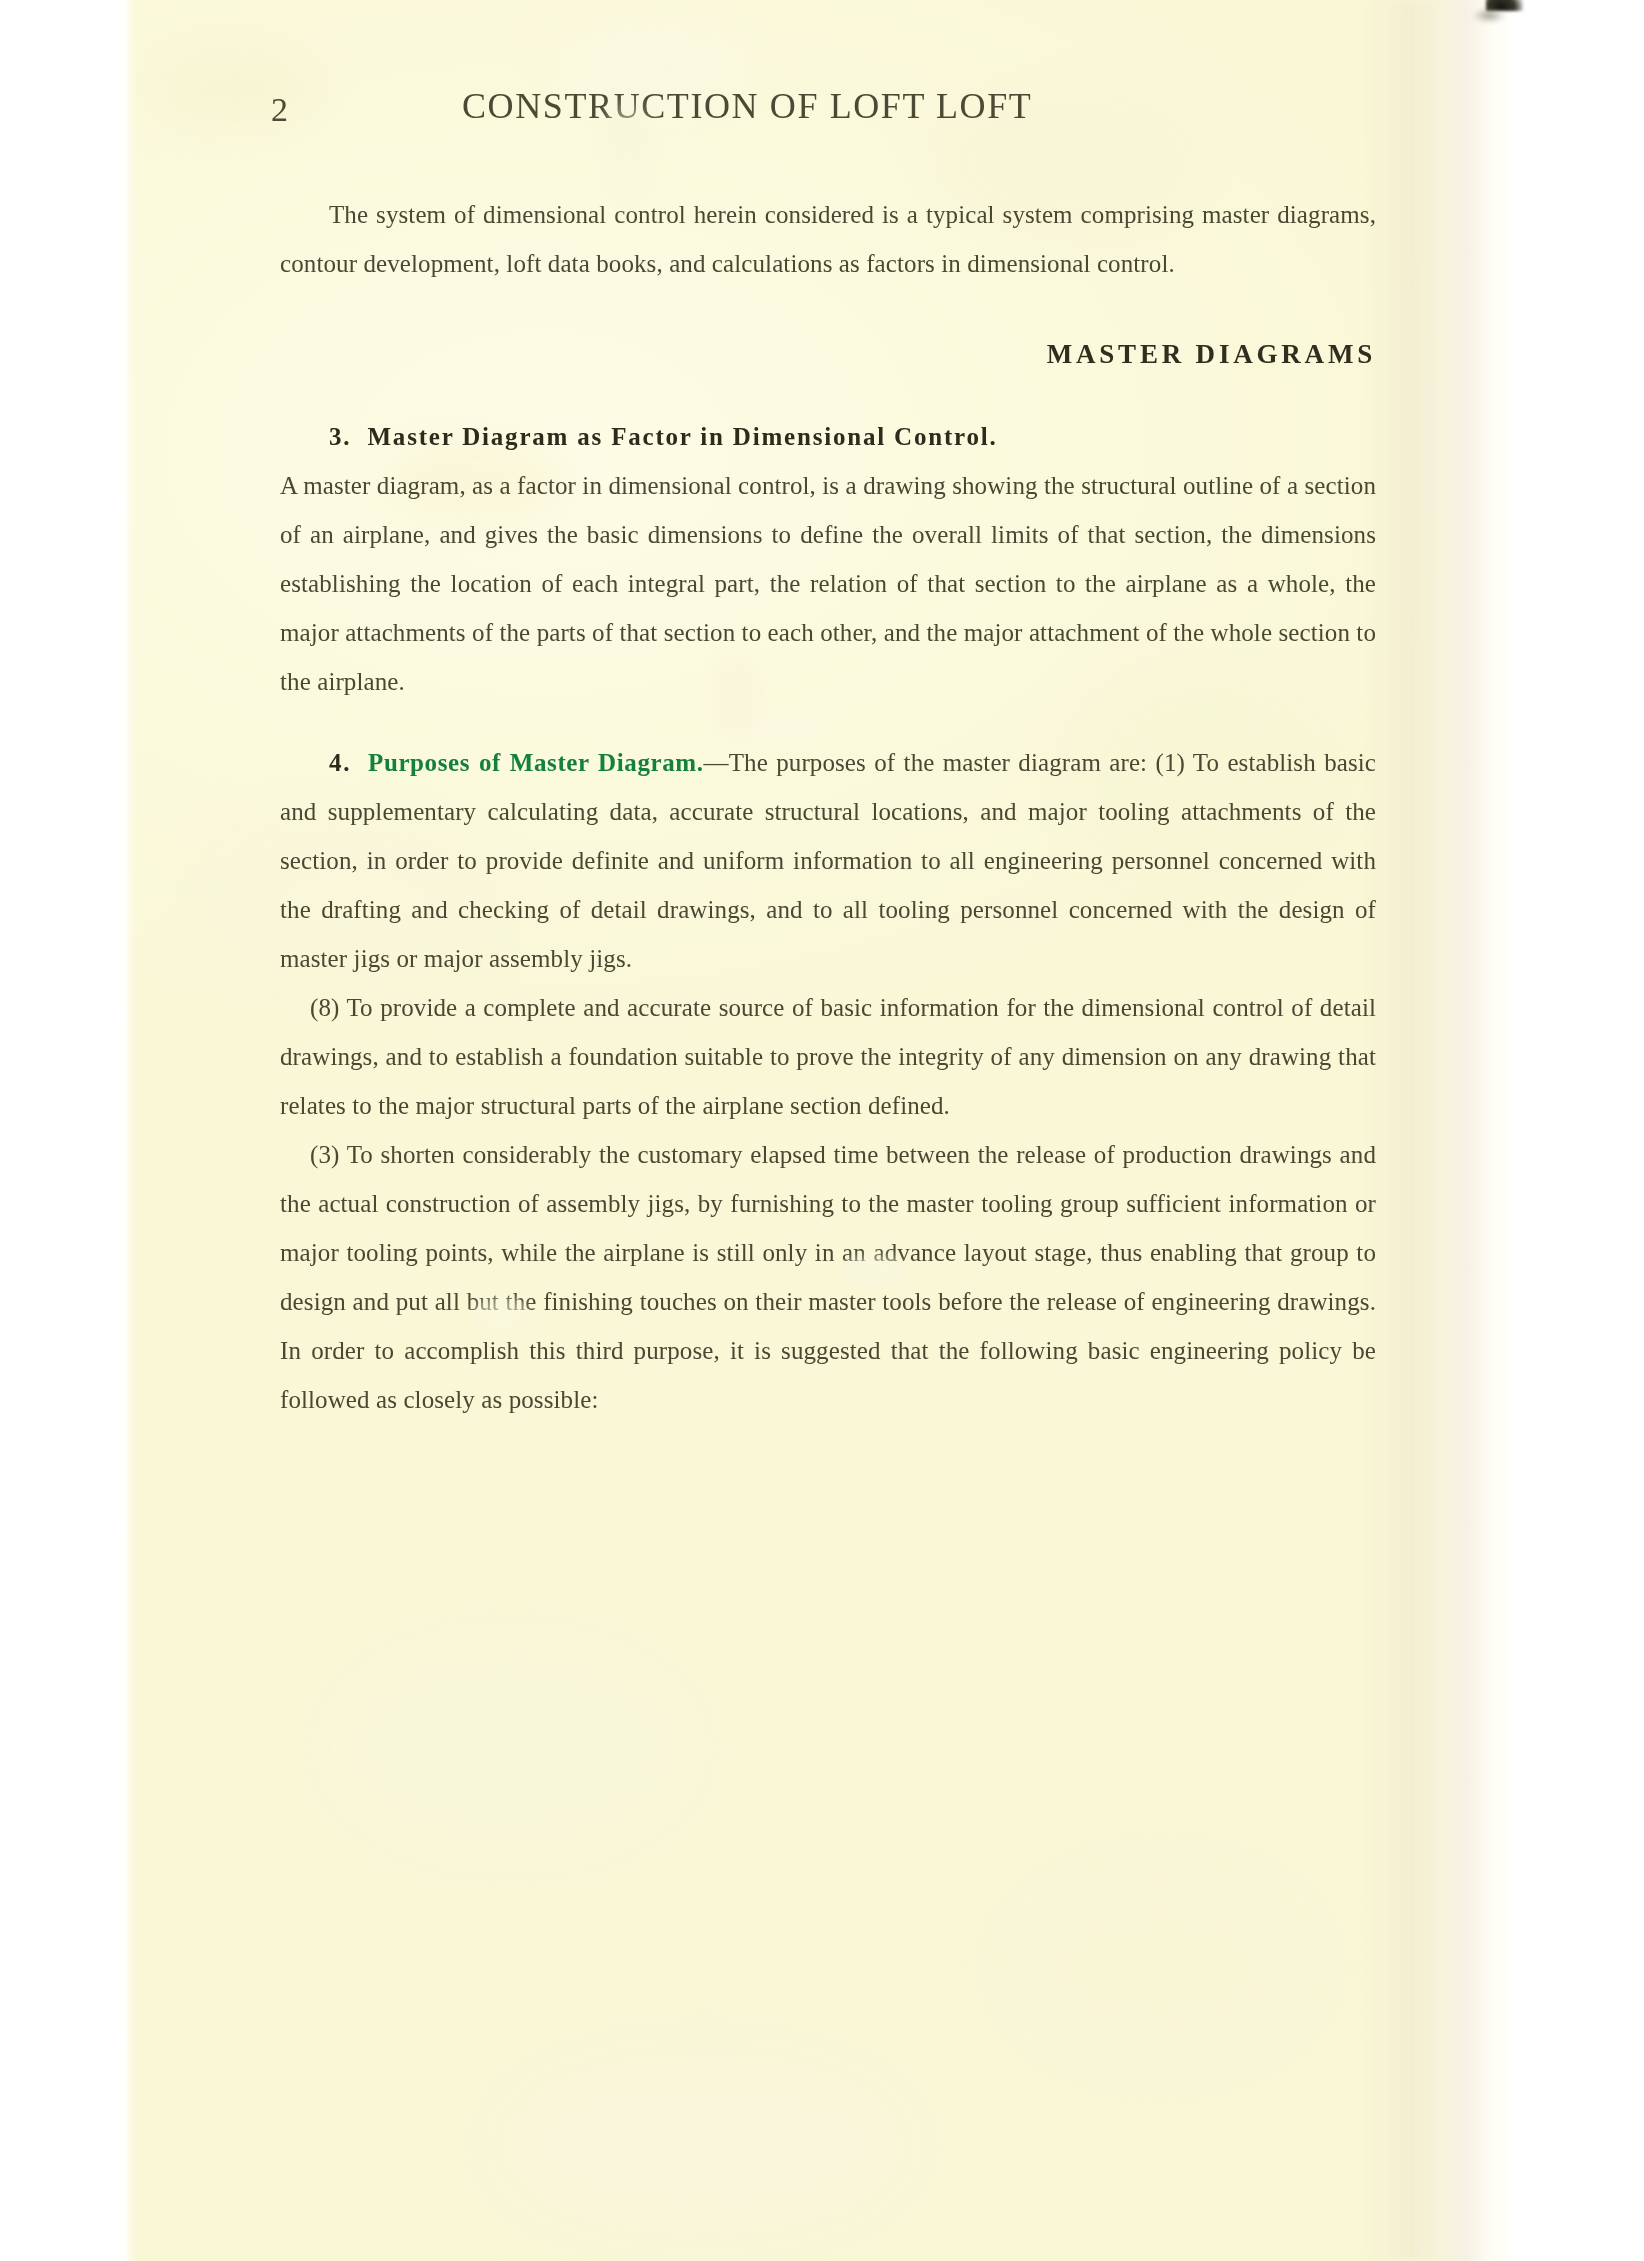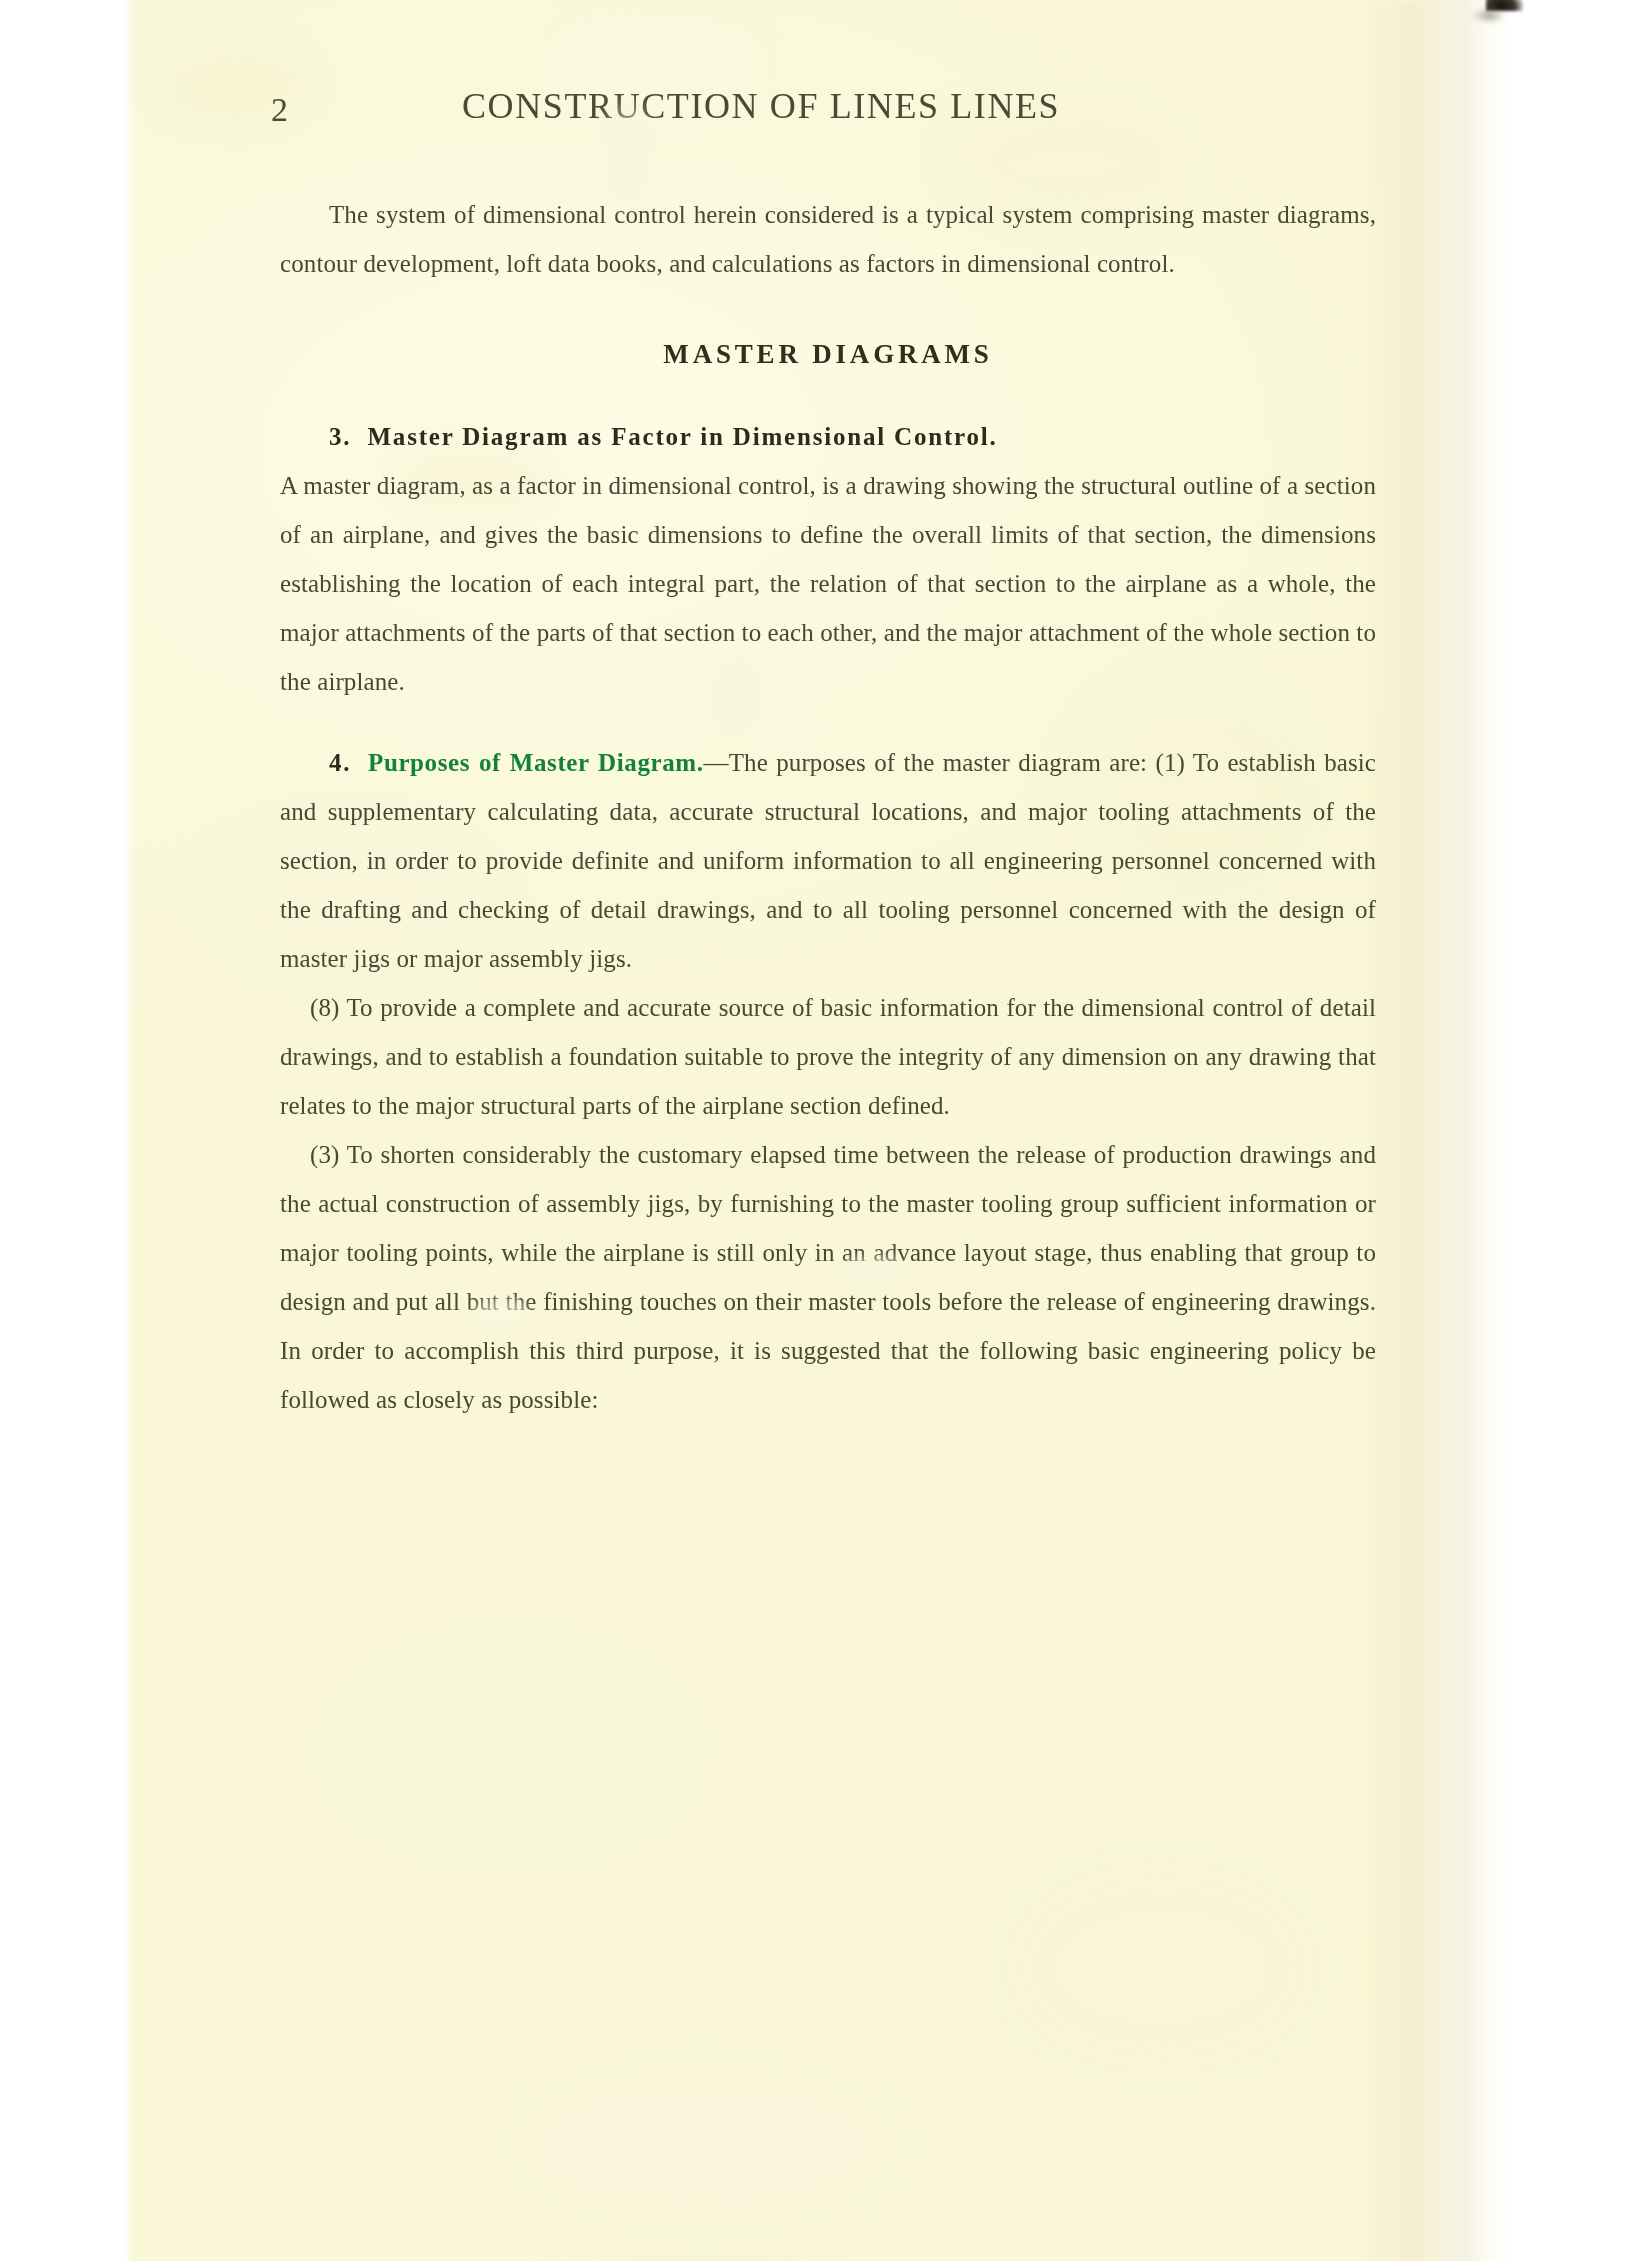--- a/index.html
+++ b/index.html
@@ -151,21 +151,21 @@
     line-height: 49px;
     letter-spacing: 0.1px;
     color: #494832;
     hyphens: none;
   }
   p.para.lead     { text-indent: 49px; }
   p.para.small-indent { text-indent: 30px; }
 
   .section-head {
     margin: 0;
-    text-align: center;
+    text-align: right;
     font-size: 27px;
     font-weight: bold;
     letter-spacing: 3.8px;
     color: #302f1f;
   }
 
   .run-in {
     font-weight: bold;
     letter-spacing: 0.6px;
     color: #15803d;
@@ -208,21 +208,21 @@
   <div id="page-edge-shadow"></div>
   <div id="page-edge-right"></div>
   <div id="page-edge-left"></div>
   <div id="corner-smudge"></div>
   <div id="corner-smudge2"></div>
 
   <div id="content">
 
     <div class="running-head">
       <span class="folio">2</span>
-      <span class="head-title">CONSTRUCTION OF LINES LINES</span>
+      <span class="head-title">CONSTRUCTION OF LOFT LOFT</span>
     </div>
 
     <div class="body-block">
 
       <p class="para lead">The system of dimensional control herein considered is a typical system comprising master diagrams, contour development, loft data books, and calculations as factors in dimensional control.</p>
 
       <div class="gap-lg"></div>
 
       <p class="section-head">MASTER DIAGRAMS</p>
 

